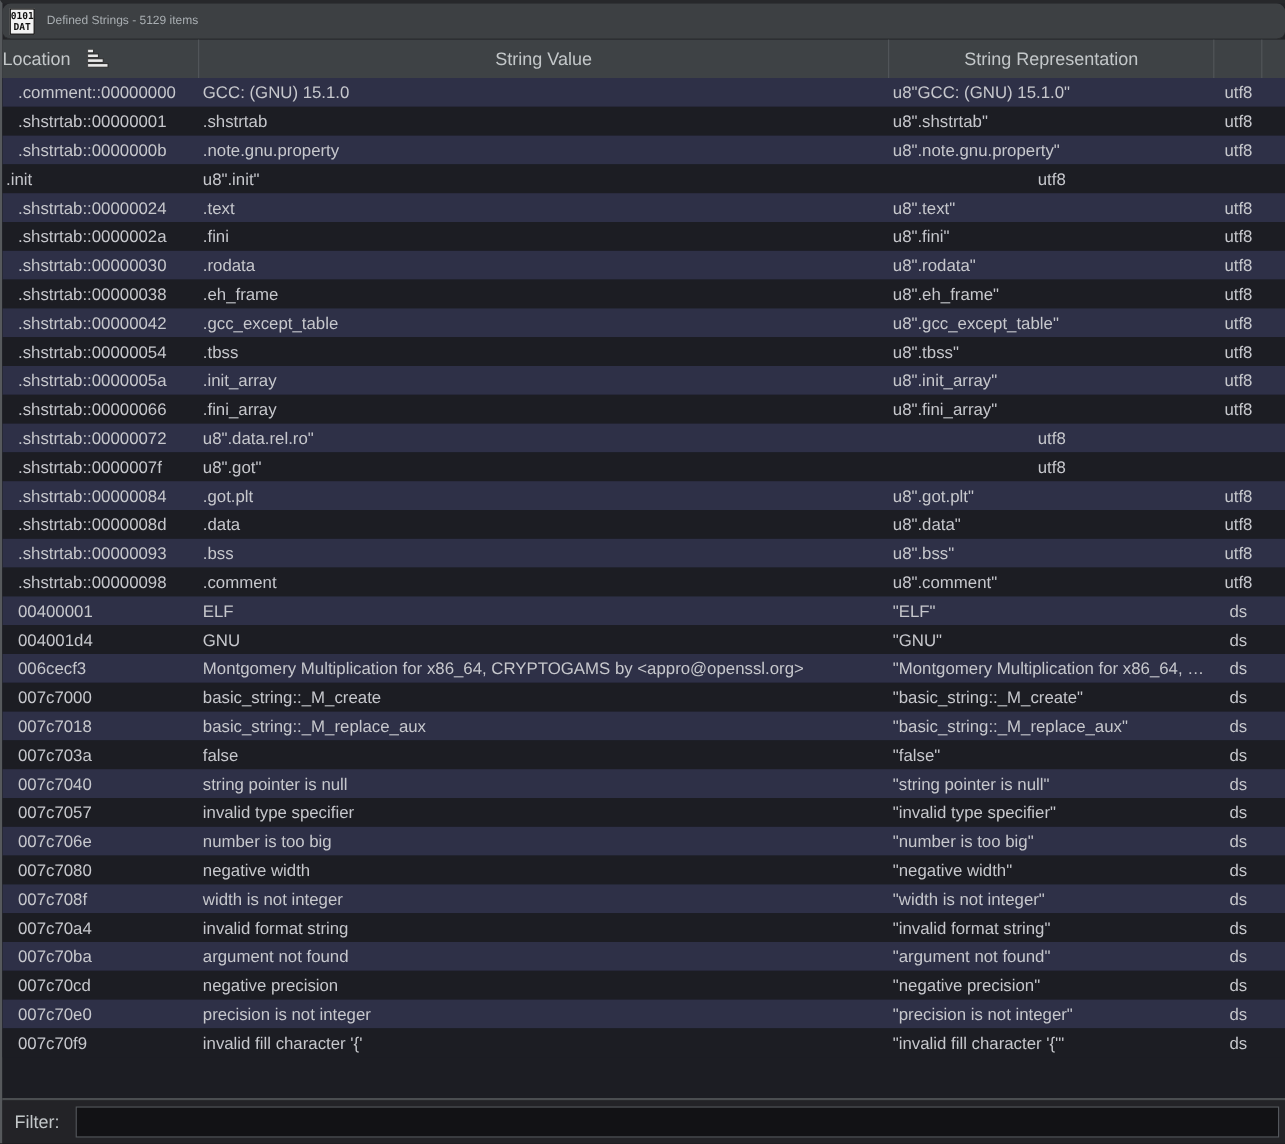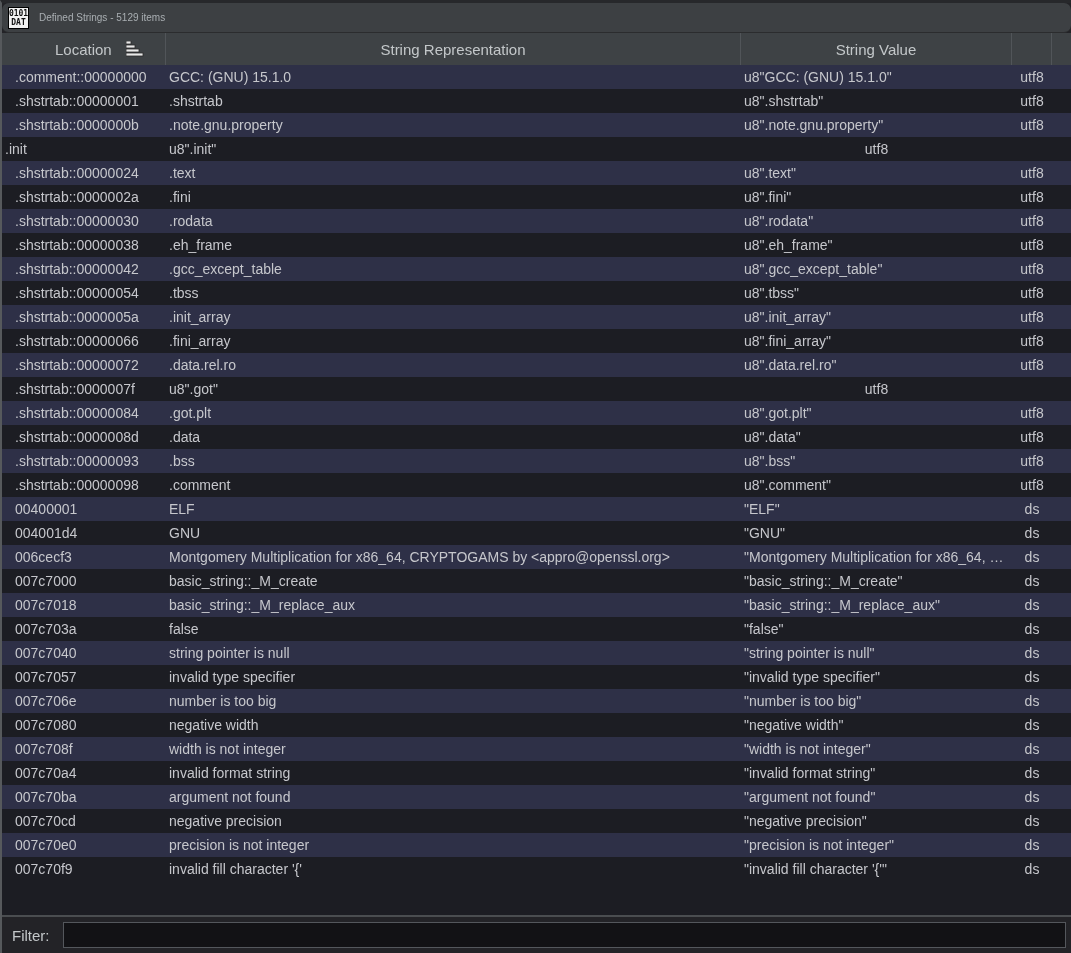--- a/index.html
+++ b/index.html
@@ -47,21 +47,21 @@
     display: grid;
     grid-template-columns: 164px 575px 271px 40px 1fr;
     color: var(--header-text, #C3C7C9);
     font-size: 15px;
   }
   .th {
     display: flex; align-items: center; justify-content: center;
     border-right: 1px solid var(--header-line, #515559);
     overflow: hidden; white-space: nowrap;
   }
-  .th-location { justify-content: flex-start; padding-left: 53px; gap: 14px; }
+  .th-location { justify-content: flex-start; gap: 14px; }
   .th-end { border-right: none; }
   .sort-icon { flex: 0 0 auto; display: inline-block; }
   
   .tbody { height: 850px; flex: 0 0 auto; overflow: hidden; background: #1C1D23; }
   .tr {
     display: grid;
     grid-template-columns: 164px 575px 271px 40px 1fr;
     height: 24px; line-height: 25px;
     font-size: 14px;
     color: var(--row-text, #C6C7CC);
@@ -108,24 +108,24 @@
     <div class="th th-location">
       <span>Location</span>
       <svg class="sort-icon" width="19" height="16" viewBox="0 0 19 16">
         <rect x="0" y="0" width="5" height="3" fill="#E9E9E9" stroke="#2A2A2A" stroke-width="0.8"></rect>
         <rect x="0" y="4" width="9" height="3" fill="#E9E9E9" stroke="#2A2A2A" stroke-width="0.8"></rect>
         <rect x="0" y="8" width="13" height="3" fill="#E9E9E9" stroke="#2A2A2A" stroke-width="0.8"></rect>
         <rect x="0" y="12" width="17" height="3" fill="#E9E9E9" stroke="#2A2A2A" stroke-width="0.8"></rect>
       </svg>
     </div>
     <div class="th">
+      <span>String Value</span>
+    </div>
+    <div class="th">
       <span>String Representation</span>
-    </div>
-    <div class="th">
-      <span>String Value</span>
     </div>
     <div class="th">
       <span></span>
     </div>
     <div class="th th-end"></div>
   </div>
 
   <div class="tbody">
       <div class="tr odd">
     <div class="td td-location">.comment::00000000</div>
@@ -205,21 +205,20 @@
   </div>
       <div class="tr even">
     <div class="td td-location">.shstrtab::00000066</div>
     <div class="td td-value">.fini_array</div>
     <div class="td td-rep">u8".fini_array"</div>
     <div class="td td-type">utf8</div>
     <div class="td"></div>
   </div>
       <div class="tr odd">
     <div class="td td-location">.shstrtab::00000072</div>
-    <div class="td td-value">.data.rel.ro</div>
     <div class="td td-rep">u8".data.rel.ro"</div>
     <div class="td td-type">utf8</div>
     <div class="td"></div>
   </div>
       <div class="tr even">
     <div class="td td-location">.shstrtab::0000007f</div>
     <div class="td td-rep">u8".got"</div>
     <div class="td td-type">utf8</div>
     <div class="td"></div>
   </div>

